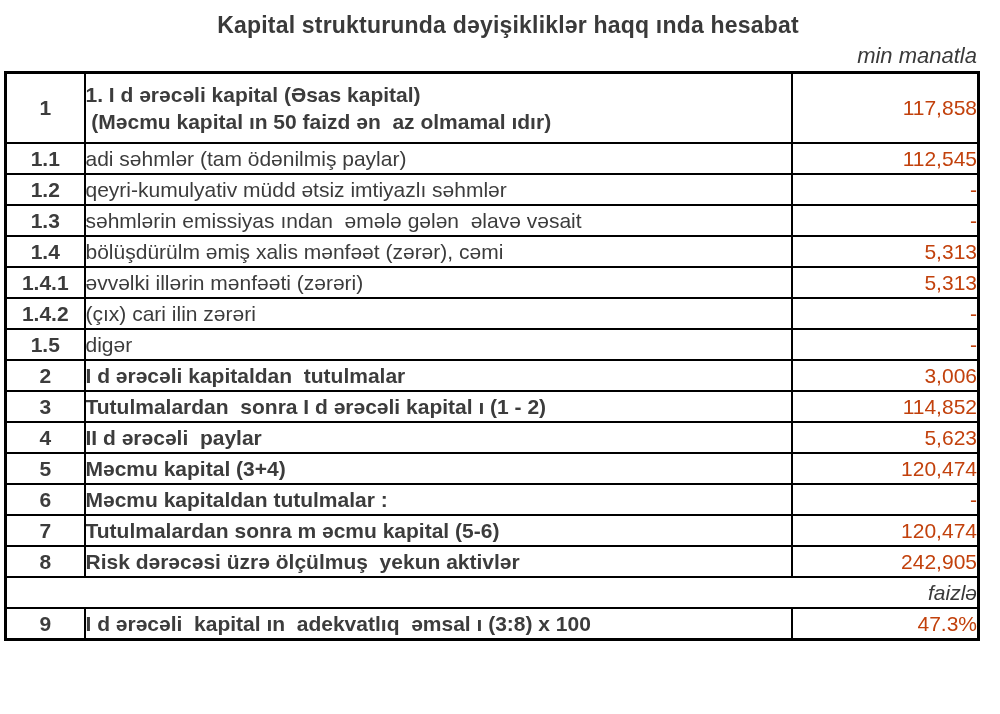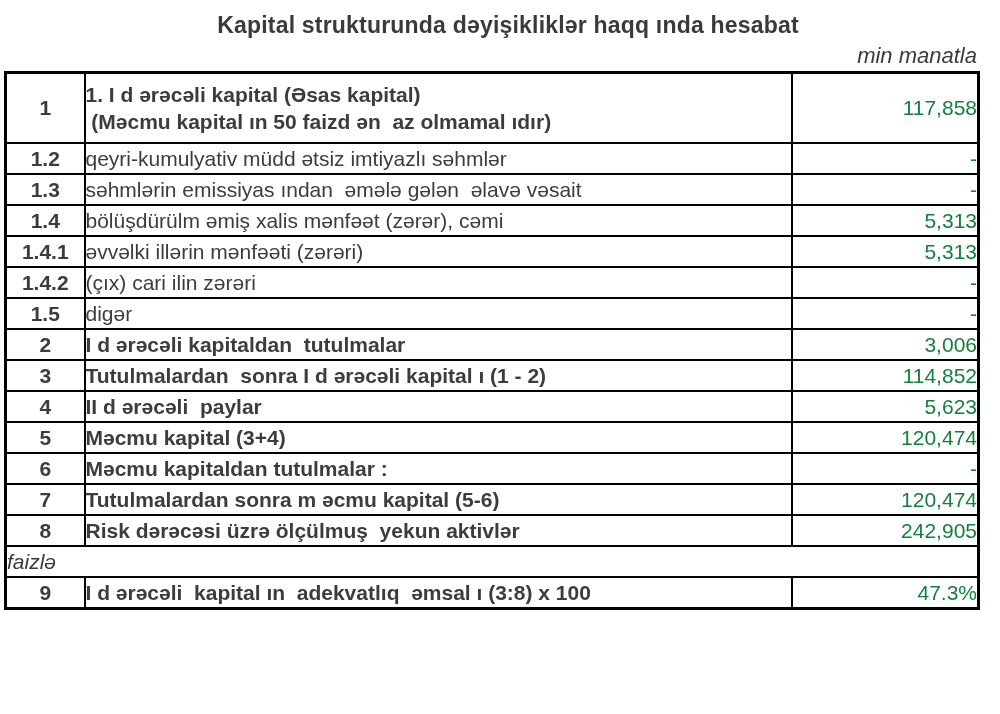--- a/index.html
+++ b/index.html
@@ -67,24 +67,24 @@
   }
   tr.bold-row td.desc {
     font-weight: bold;
   }
   tr.first-row td {
     height: 68px;
   }
   td.val {
     text-align: right;
     padding-right: 10px;
-    color: #15803d;
+    color: #c2410c;
   }
   td.note-cell {
-    text-align: left;
+    text-align: right;
     padding-right: 8px;
     font-style: italic;
     color: #3a3a3a;
   }
 </style>
 </head>
 <body>
 
 <div class="page">
   <div class="title">Kapital strukturunda dəyişikliklər haqq ında hesabat</div>
@@ -93,20 +93,25 @@
     <colgroup>
       <col style="width:79px">
       <col style="width:707px">
       <col style="width:187px">
     </colgroup>
     <tbody>
         <tr class="bold-row first-row">
           <td class="num">1</td>
           <td class="desc"><div class="desc-line">1. I d ərəcəli kapital (Əsas kapital)</div><div class="desc-line"> (Məcmu kapital ın 50 faizd ən  az olmamal ıdır)</div></td>
           <td class="val">117,858</td>
+        </tr>
+        <tr>
+          <td class="num">1.1</td>
+          <td class="desc"><div class="desc-line">adi səhmlər (tam ödənilmiş paylar)</div></td>
+          <td class="val">112,545</td>
         </tr>
         <tr>
           <td class="num">1.2</td>
           <td class="desc"><div class="desc-line">qeyri-kumulyativ müdd ətsiz imtiyazlı səhmlər</div></td>
           <td class="val">-</td>
         </tr>
         <tr>
           <td class="num">1.3</td>
           <td class="desc"><div class="desc-line">səhmlərin emissiyas ından  əmələ gələn  əlavə vəsait</div></td>
           <td class="val">-</td>

